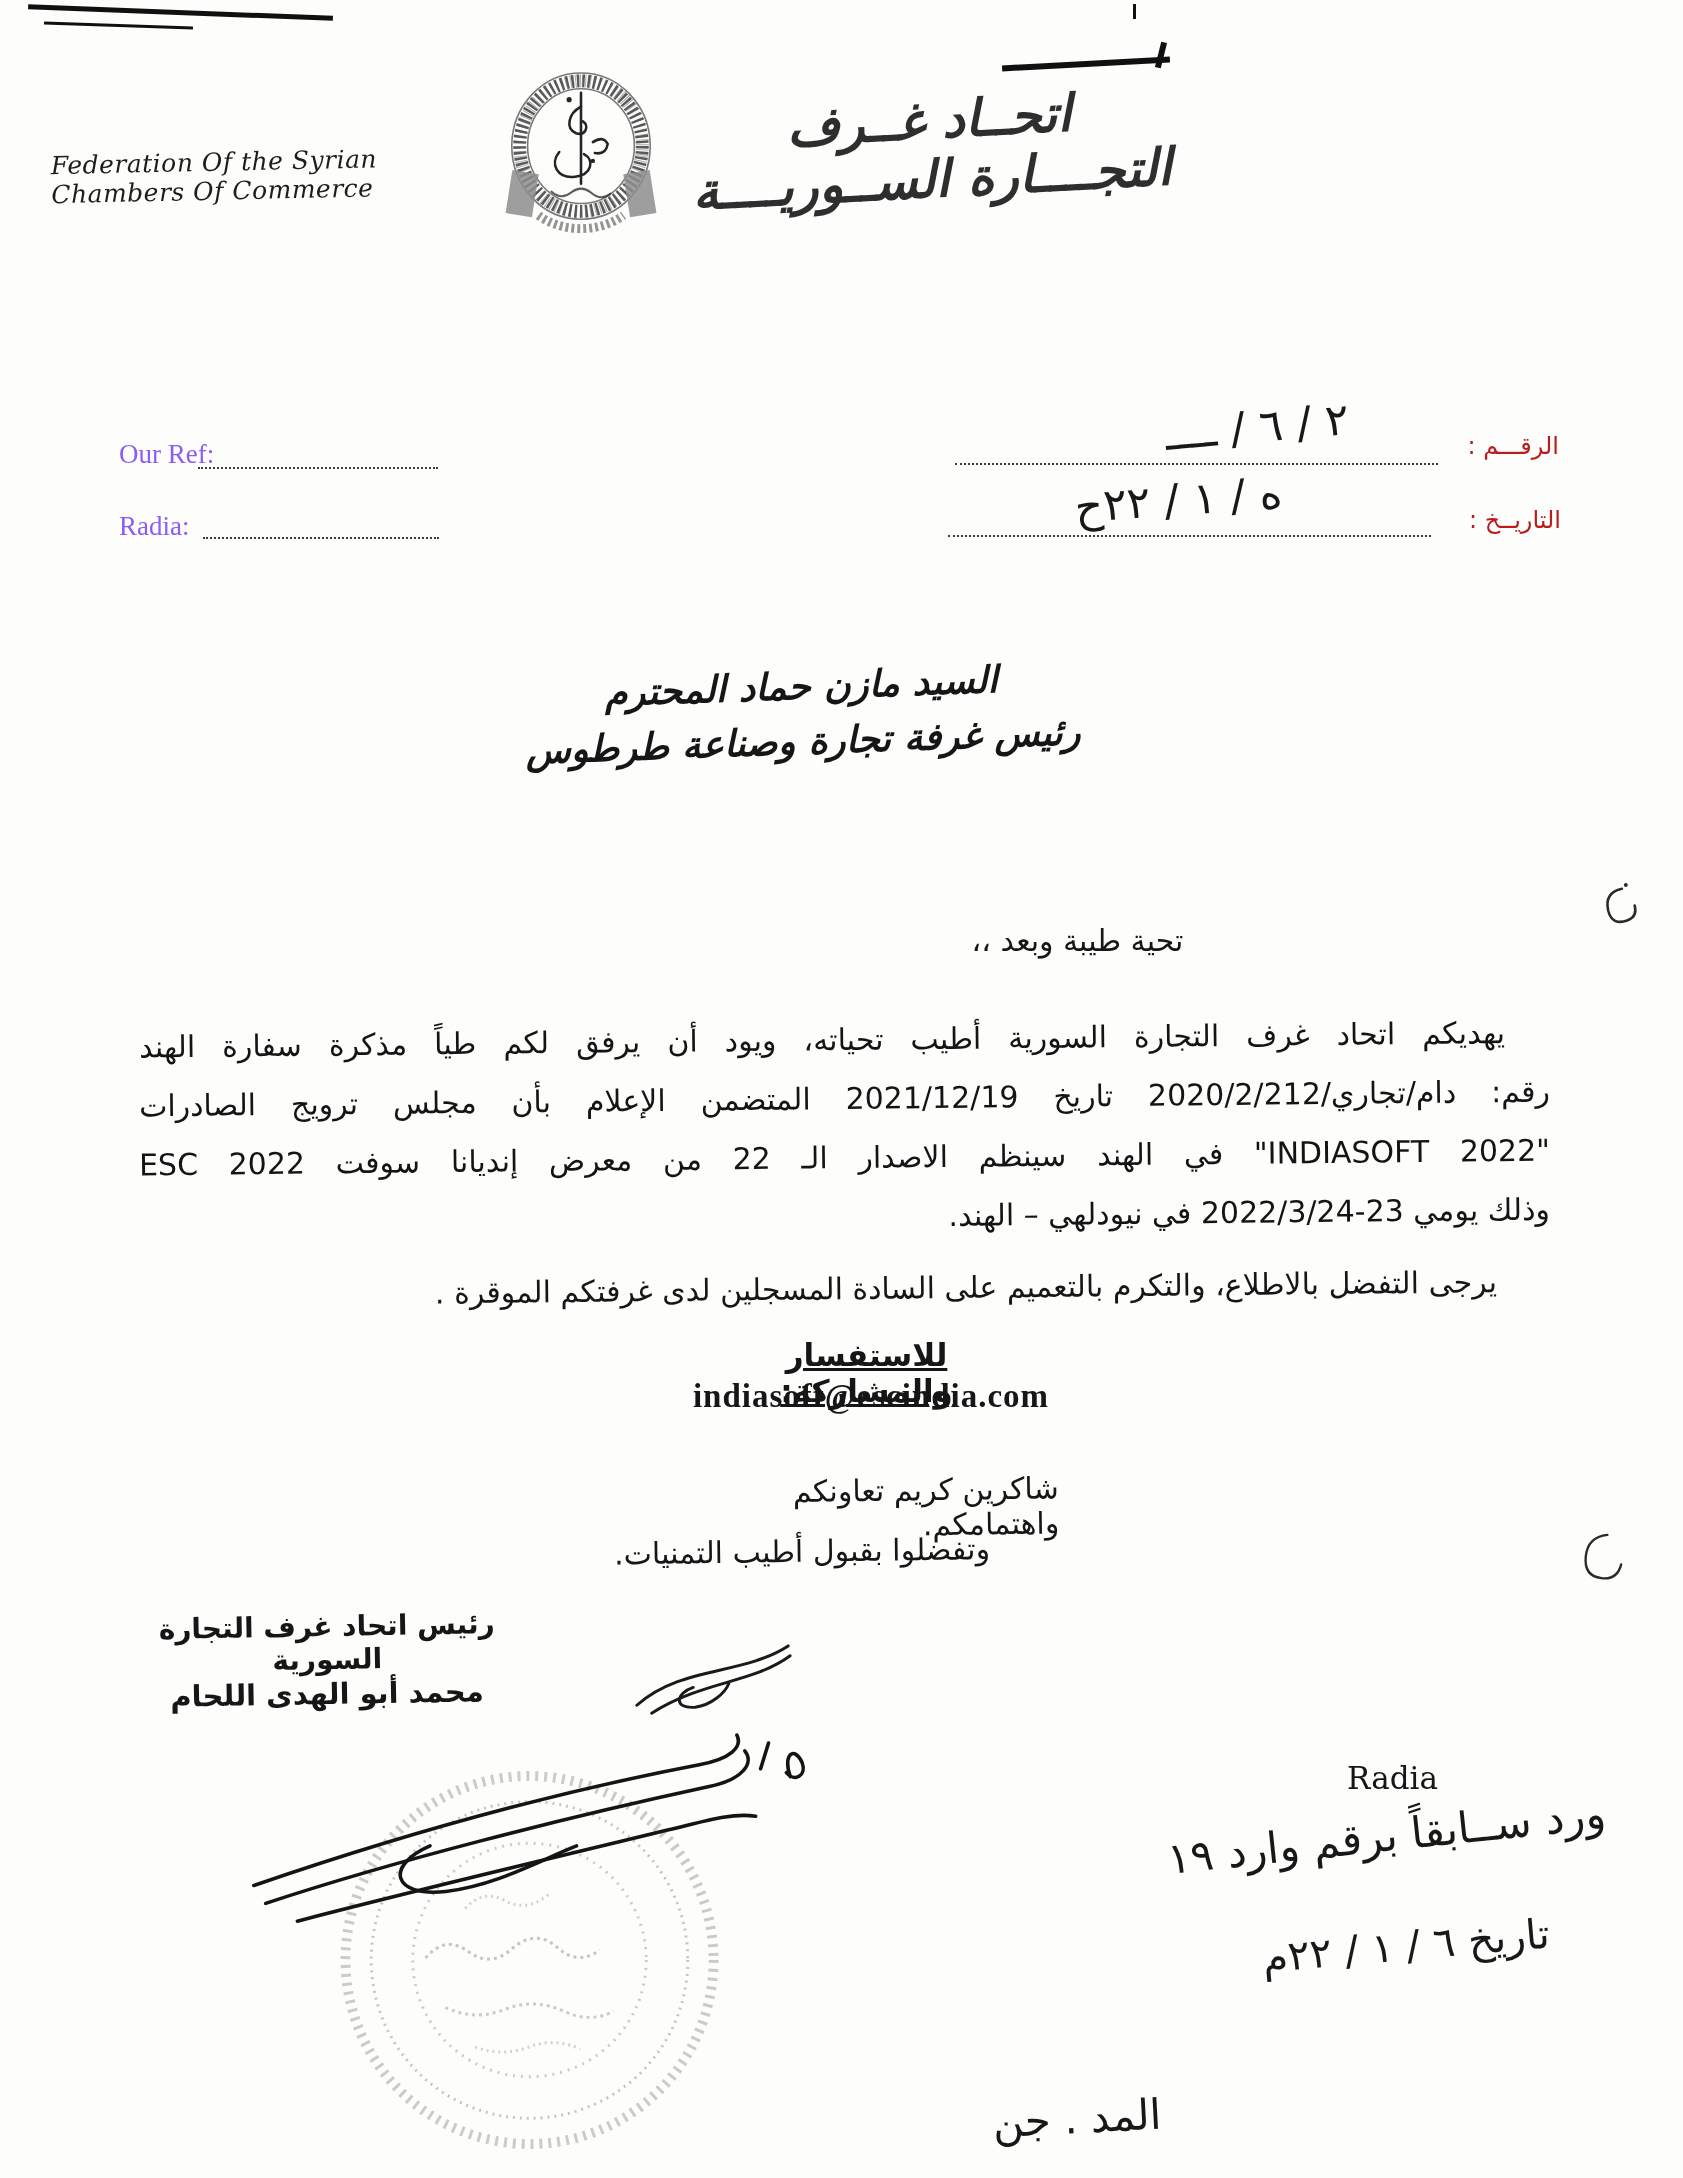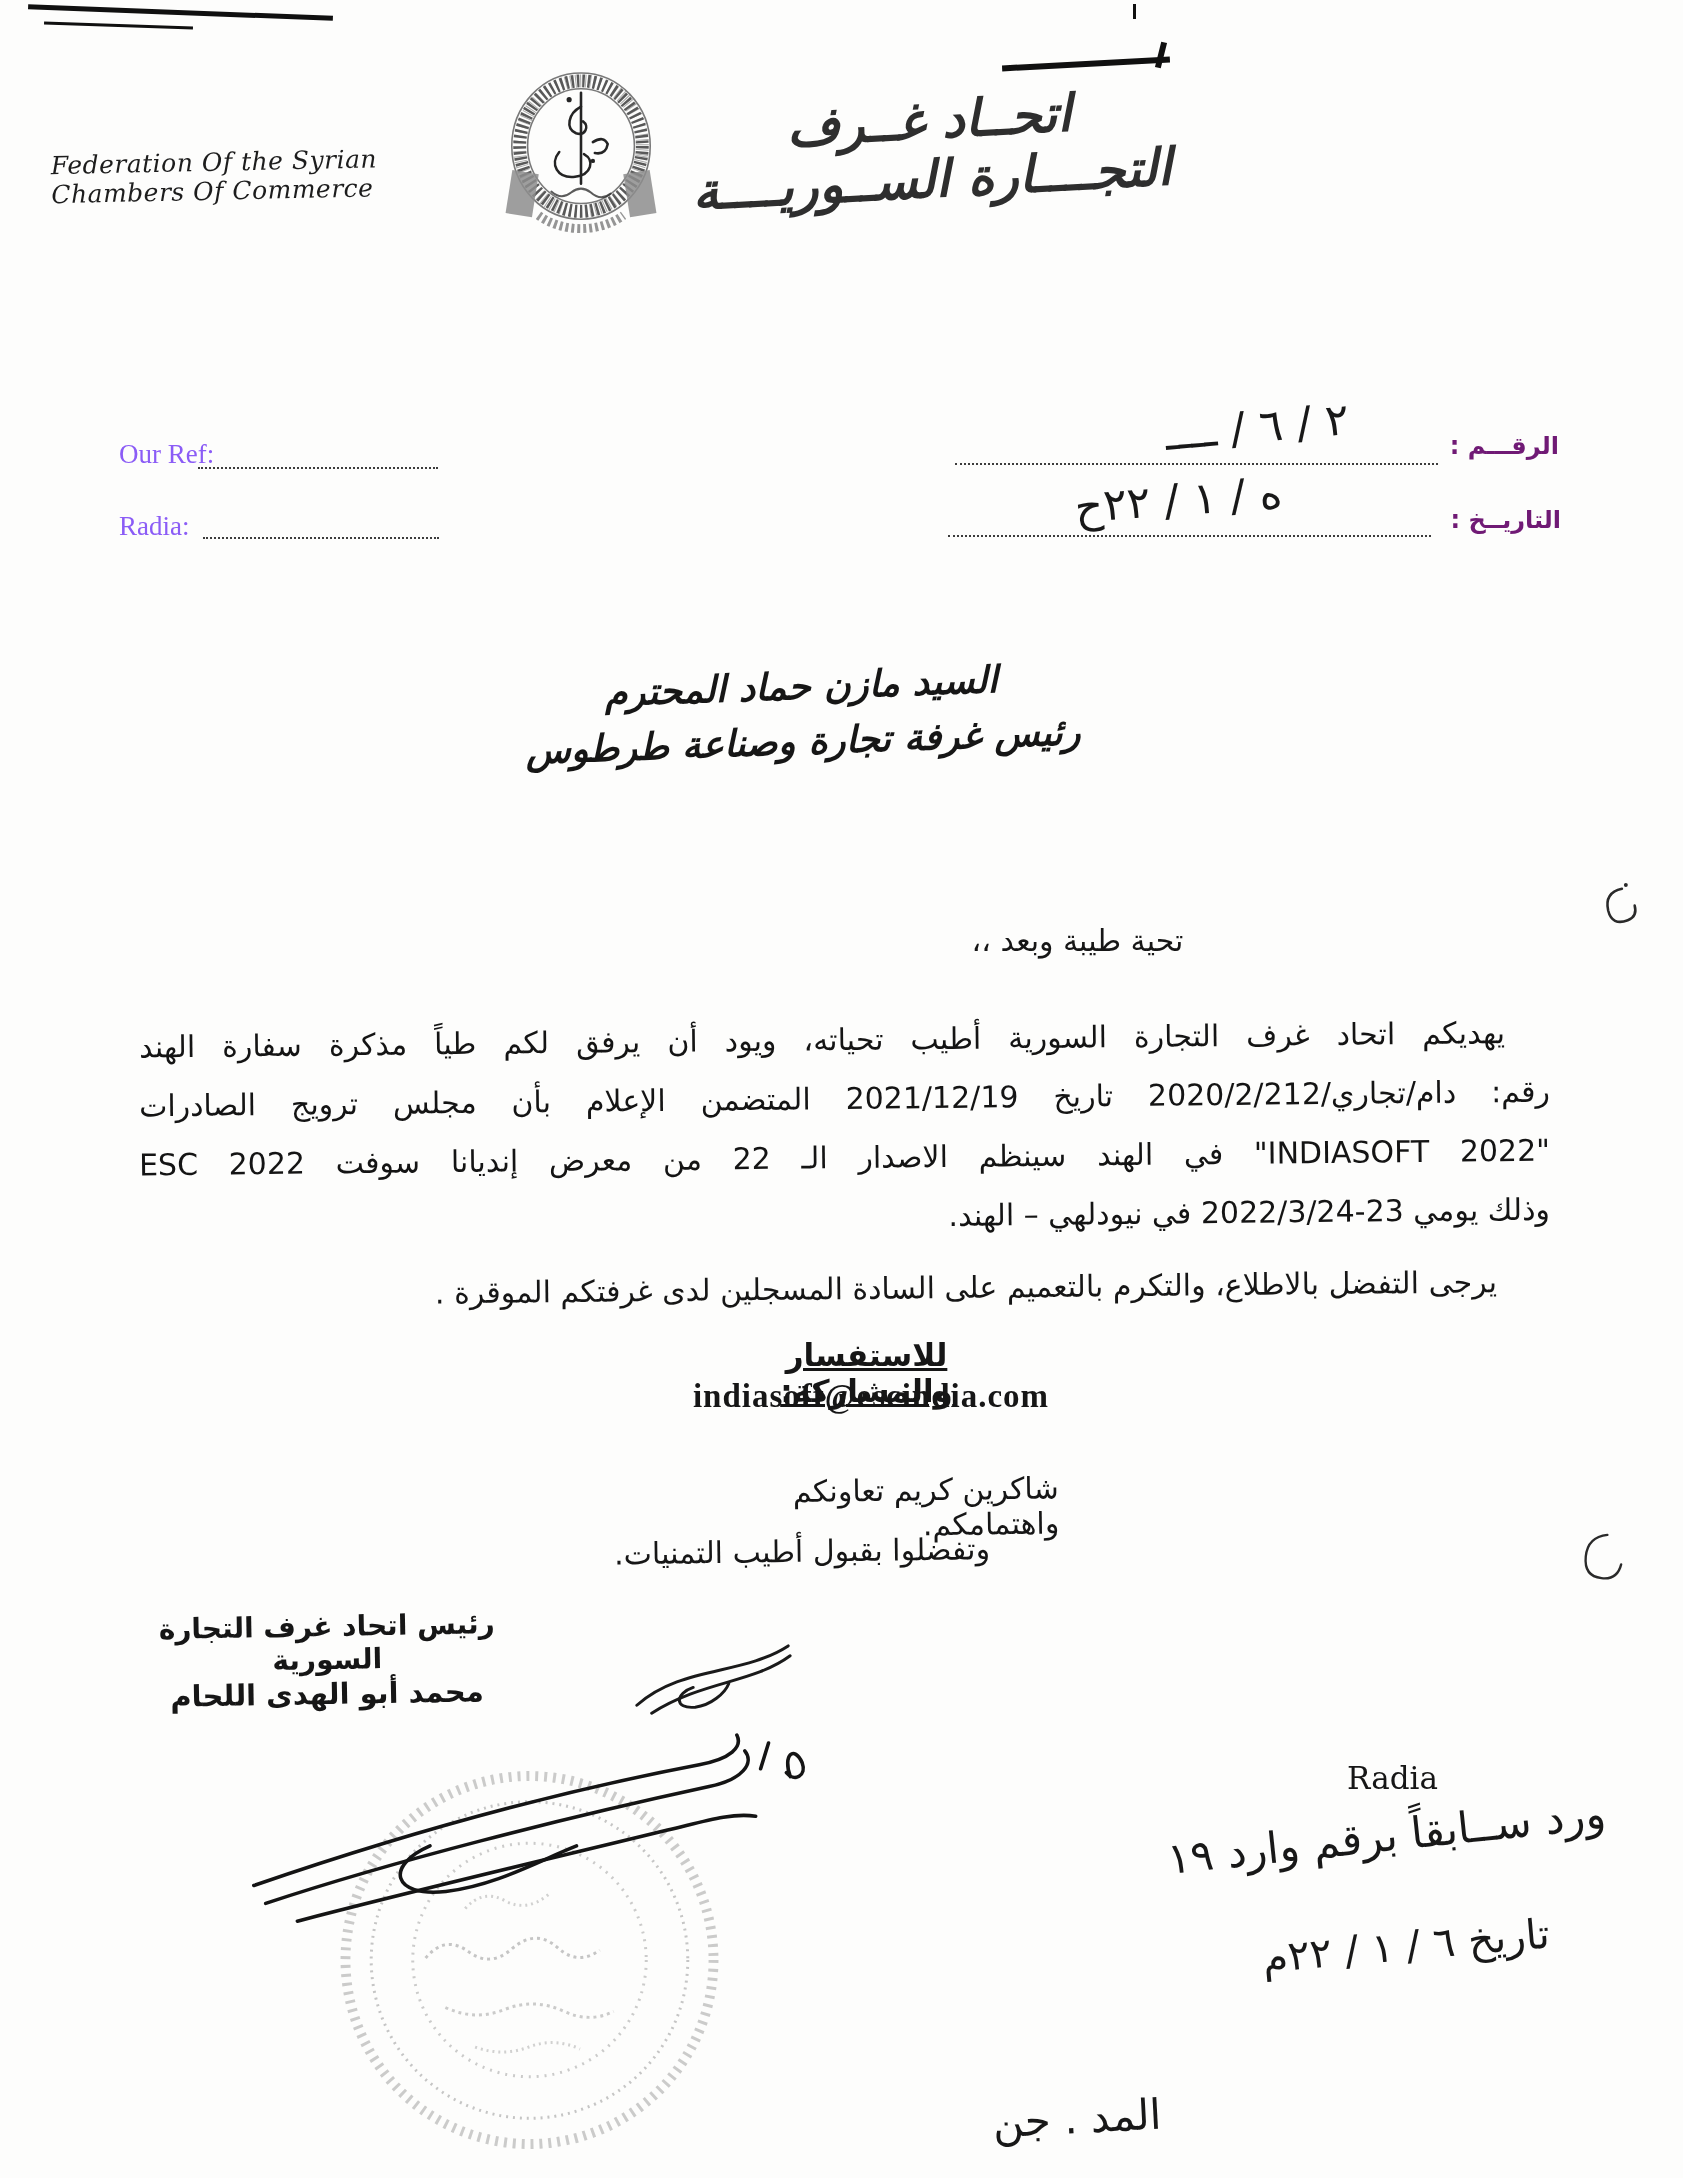--- a/index.html
+++ b/index.html
@@ -9,21 +9,21 @@
   .ar{font-family:"DejaVu Sans",sans-serif;direction:rtl;unicode-bidi:plaintext;}
   .ens{font-family:"Liberation Serif",serif;}
   
   .org-en{left:51px;top:147px;width:396px;font-family:"DejaVu Serif",serif;font-style:italic;
           font-size:25px;color:#1d1d1d;transform:rotate(-1.2deg);letter-spacing:0.5px;}
   .org-ar{left:683px;top:91px;width:495px;font-size:51px;font-weight:bold;color:#2e2e2e;
           text-align:center;transform:rotate(-3deg);font-style:italic;letter-spacing:-1px;}
   
   .lbl-en{font-size:27px;color:#8b5cf6;}
   .dots{height:0;border-bottom:2px dotted #3c3c3c;}
-  .lbl-ar{font-size:24px;font-weight:bold;color:#701a75;}
+  .lbl-ar{font-size:24px;font-weight:normal;color:#b91c1c;}
   .hand{color:#181818;line-height:1.05;}
   
   .recipient{left:515px;top:665px;width:574px;text-align:center;font-weight:bold;font-style:italic;
              transform:rotate(-2deg);}
   .recipient .l1{font-size:37px;}
   .recipient .l2{font-size:37px;margin-top:12px;}
   
   .bodyline{left:139px;width:1411px;font-size:30px;direction:rtl;color:#141414;}
   .just{text-align:justify;text-align-last:justify;}
   .underl{text-decoration:underline;}

